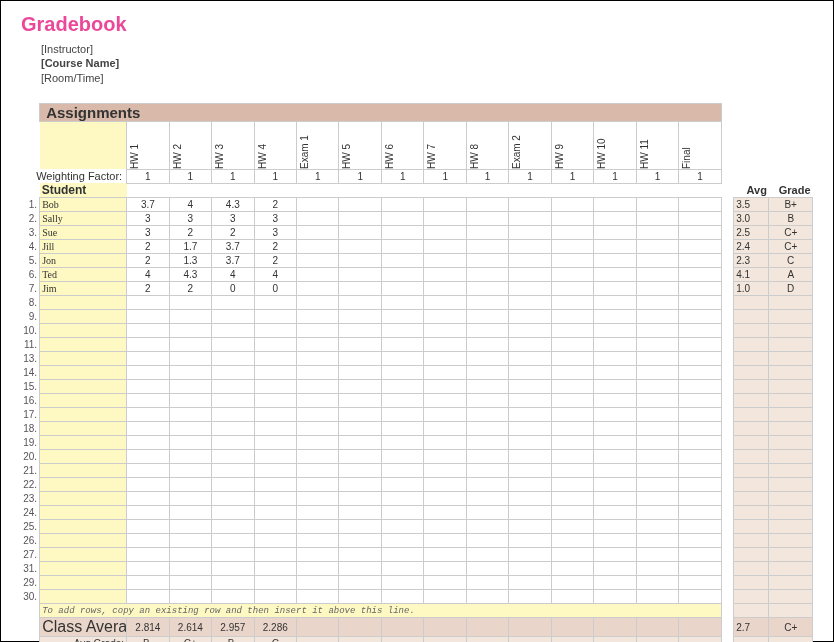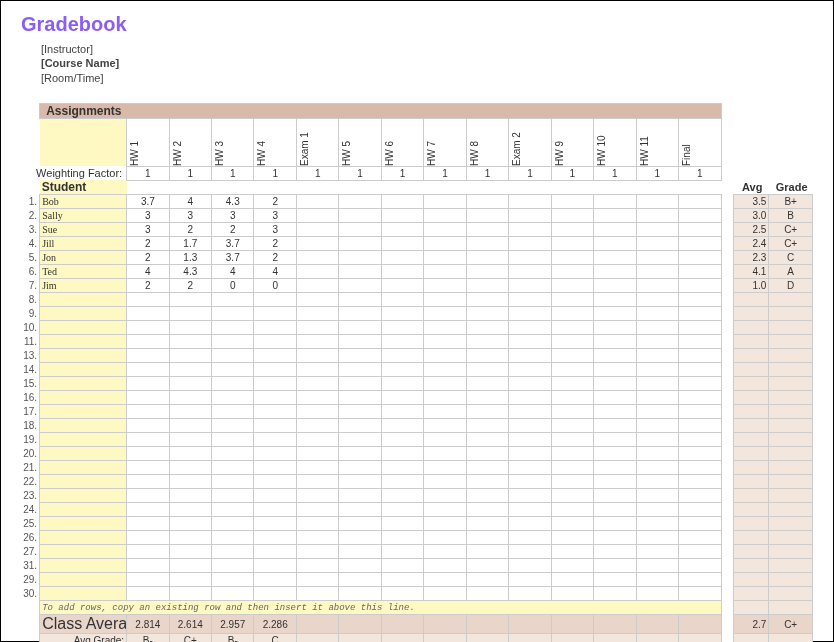--- a/index.html
+++ b/index.html
@@ -14,21 +14,21 @@
   .page {
     width: 834px;
     height: 642px;
     border: 1px solid #000;
     position: relative;
     padding: 10px 20px;
   }
   .title {
     font-size: 20px;
     font-weight: bold;
-    color: #8b5cf6;
+    color: #ec4899;
     margin: 2px 0 6px 0;
   }
   .meta {
     margin-left: 20px;
     font-size: 11px;
     font-weight: bold;
     color: #444;
     line-height: 1.3;
   }
   .meta-line { font-weight: normal; }
@@ -47,26 +47,26 @@
     padding: 0 2px;
     overflow: hidden;
     white-space: nowrap;
     font-size: 10px;
   }
   .noborder { border: none; }
   .col-num { width: 18px; text-align: right; border: none; font-size: 10px; color: #555; }
   .col-name { width: 84px; text-align: left; background: #fef9c3; font-family: Liberation Serif, serif; }
   .col-assign { width: 41px; text-align: center; }
   .col-gap { width: 12px; border: none; background: #fff; }
-  .col-avg { width: 34px; text-align: right; }
+  .col-avg { width: 34px; text-align: left; }
   .col-grade { width: 42px; text-align: center; }
   .header-band {
     background: #d9b9a9;
     font-weight: bold;
-    font-size: 12px;
+    font-size: 15px;
   }
   .assign-name {
     writing-mode: vertical-rl;
     transform: rotate(180deg);
     text-align: left;
     font-size: 10px;
     height: 46px;
     padding-bottom: 2px;
   }
   .wf-label {
@@ -78,21 +78,21 @@
   .student-header {
     font-weight: bold;
     font-size: 12px;
     text-align: left;
     border: none;
   }
   .avg-header {
     font-weight: bold;
     font-size: 11px;
     border: none;
-    text-align: center;
+    text-align: right;
     padding-left: 4px;
   }
   .summary-band { background: #e9d5c9; }
   .summary-band-light { background: #f2e6dd; }
   .note-row {
     font-style: italic;
     font-size: 9px;
     color: #666;
     font-family: Liberation Mono, monospace;
   }

